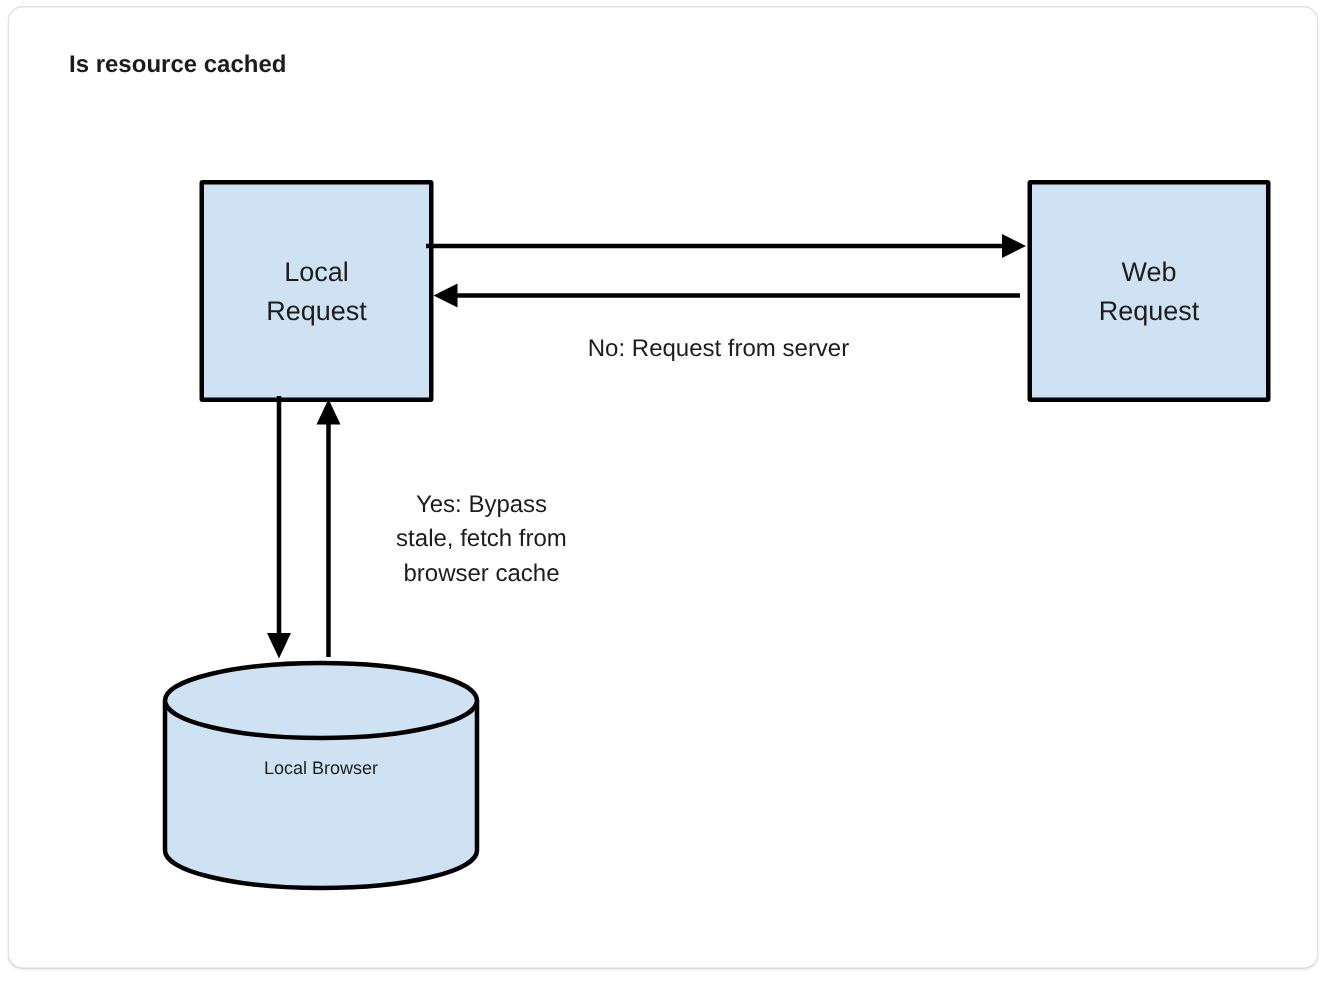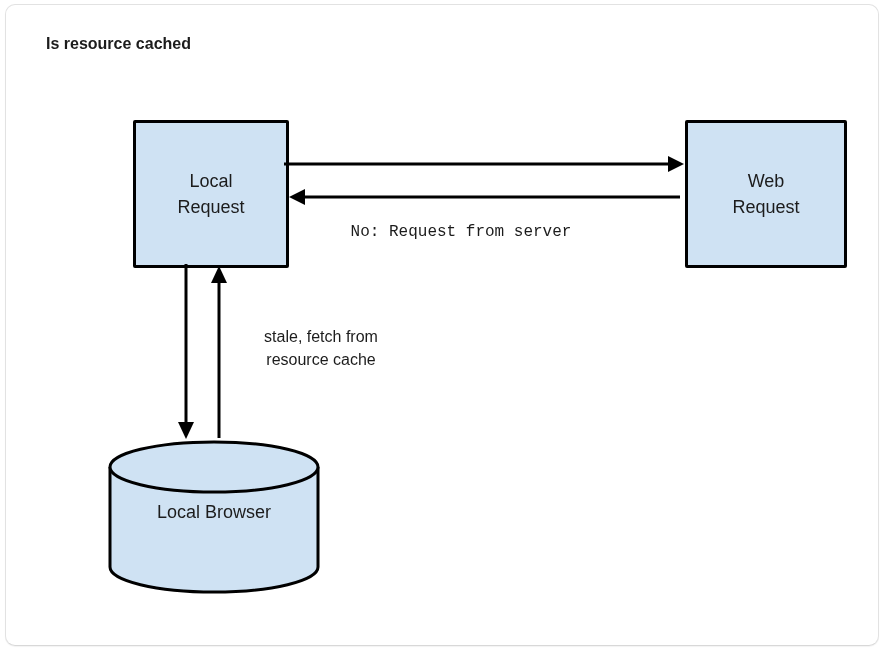--- a/index.html
+++ b/index.html
@@ -49,31 +49,31 @@
     text-align: center;
   }
   .client-box { left: 127px; top: 115px; width: 156px; height: 148px; }
   .server-box { left: 679px; top: 115px; width: 162px; height: 148px; }
   .arrow-layer { left: 0; top: 0; width: 884px; height: 656px; pointer-events: none; }
   .edge-label {
     text-align: center;
     font-size: 16px;
     line-height: 23px;
   }
-  .no-label { left: 305px; top: 216px; width: 300px; font-family: Liberation Mono, monospace; }
+  .no-label { left: 323px; top: 216px; width: 300px; }
   .yes-label { left: 215px; top: 320px; width: 200px; }
   .cylinder { left: 102px; top: 435px; width: 212px; height: 154px; }
   .cylinder svg { position: absolute; left: 0; top: 0; }
   .cylinder-label {
     position: absolute;
     left: 0;
     top: 60px;
     width: 100%;
     text-align: center;
-    font-size: 18px;
+    font-size: 12px;
     line-height: 25px;
   }
 </style>
 </head>
 <body>
 
 <div class="card">
 
   <div class="abs question-label">
     <div>Is resource cached</div>
@@ -105,22 +105,23 @@
     <g stroke="#000000" stroke-width="3" fill="#000000">
       <line x1="213" y1="433" x2="213" y2="275"></line>
       <polygon points="205,278 213,261 221,278" stroke="none"></polygon>
     </g>
   </svg>
 
   <div class="abs edge-label no-label">
     <div>No: Request from server</div>
   </div>
   <div class="abs edge-label yes-label">
+    <div>Yes: Bypass</div>
     <div>stale, fetch from</div>
-    <div>resource cache</div>
+    <div>browser cache</div>
   </div>
 
   <div class="abs cylinder">
     <svg width="212" height="154" viewBox="0 0 212 154" xmlns="http://www.w3.org/2000/svg">
       <path d="M 2 27 L 2 127 A 104 25 0 0 0 210 127 L 210 27" fill="#cfe2f3" stroke="#000000" stroke-width="3"></path>
       <ellipse cx="106" cy="27" rx="104" ry="25" fill="#cfe2f3" stroke="#000000" stroke-width="3"></ellipse>
     </svg>
     <div class="cylinder-label">
       <div>Local Browser</div>
     </div>

